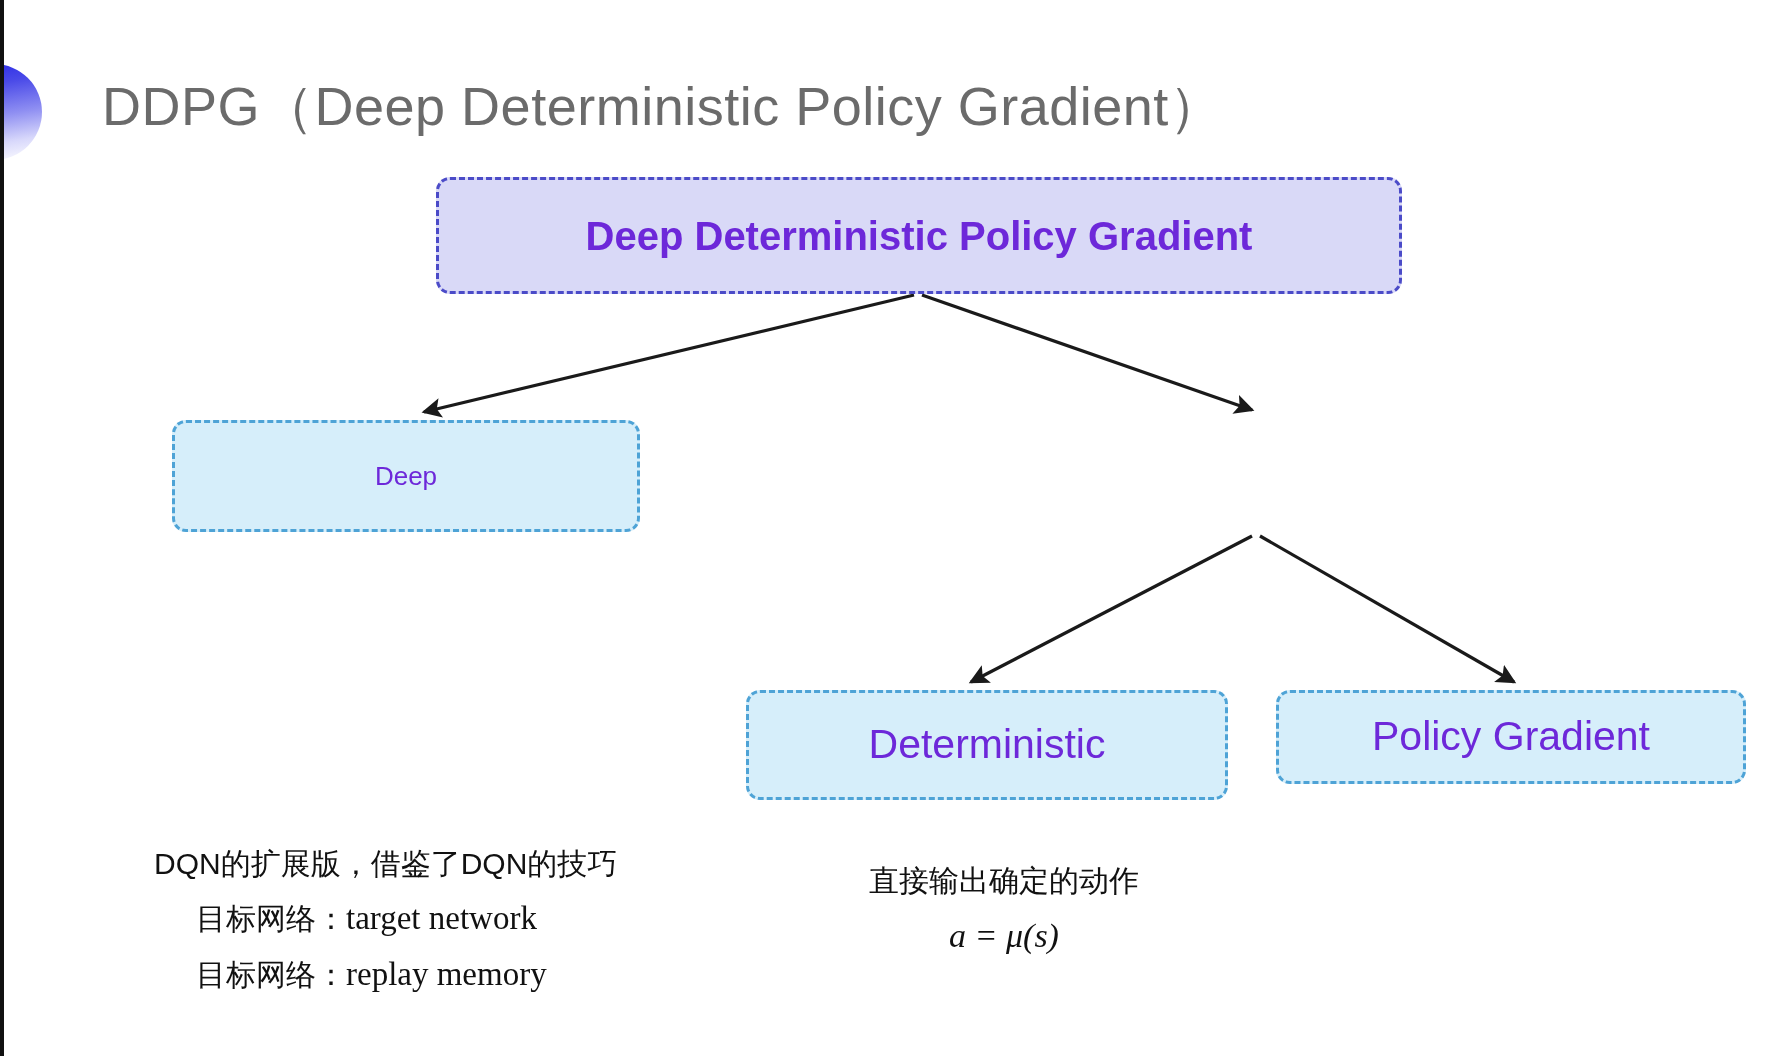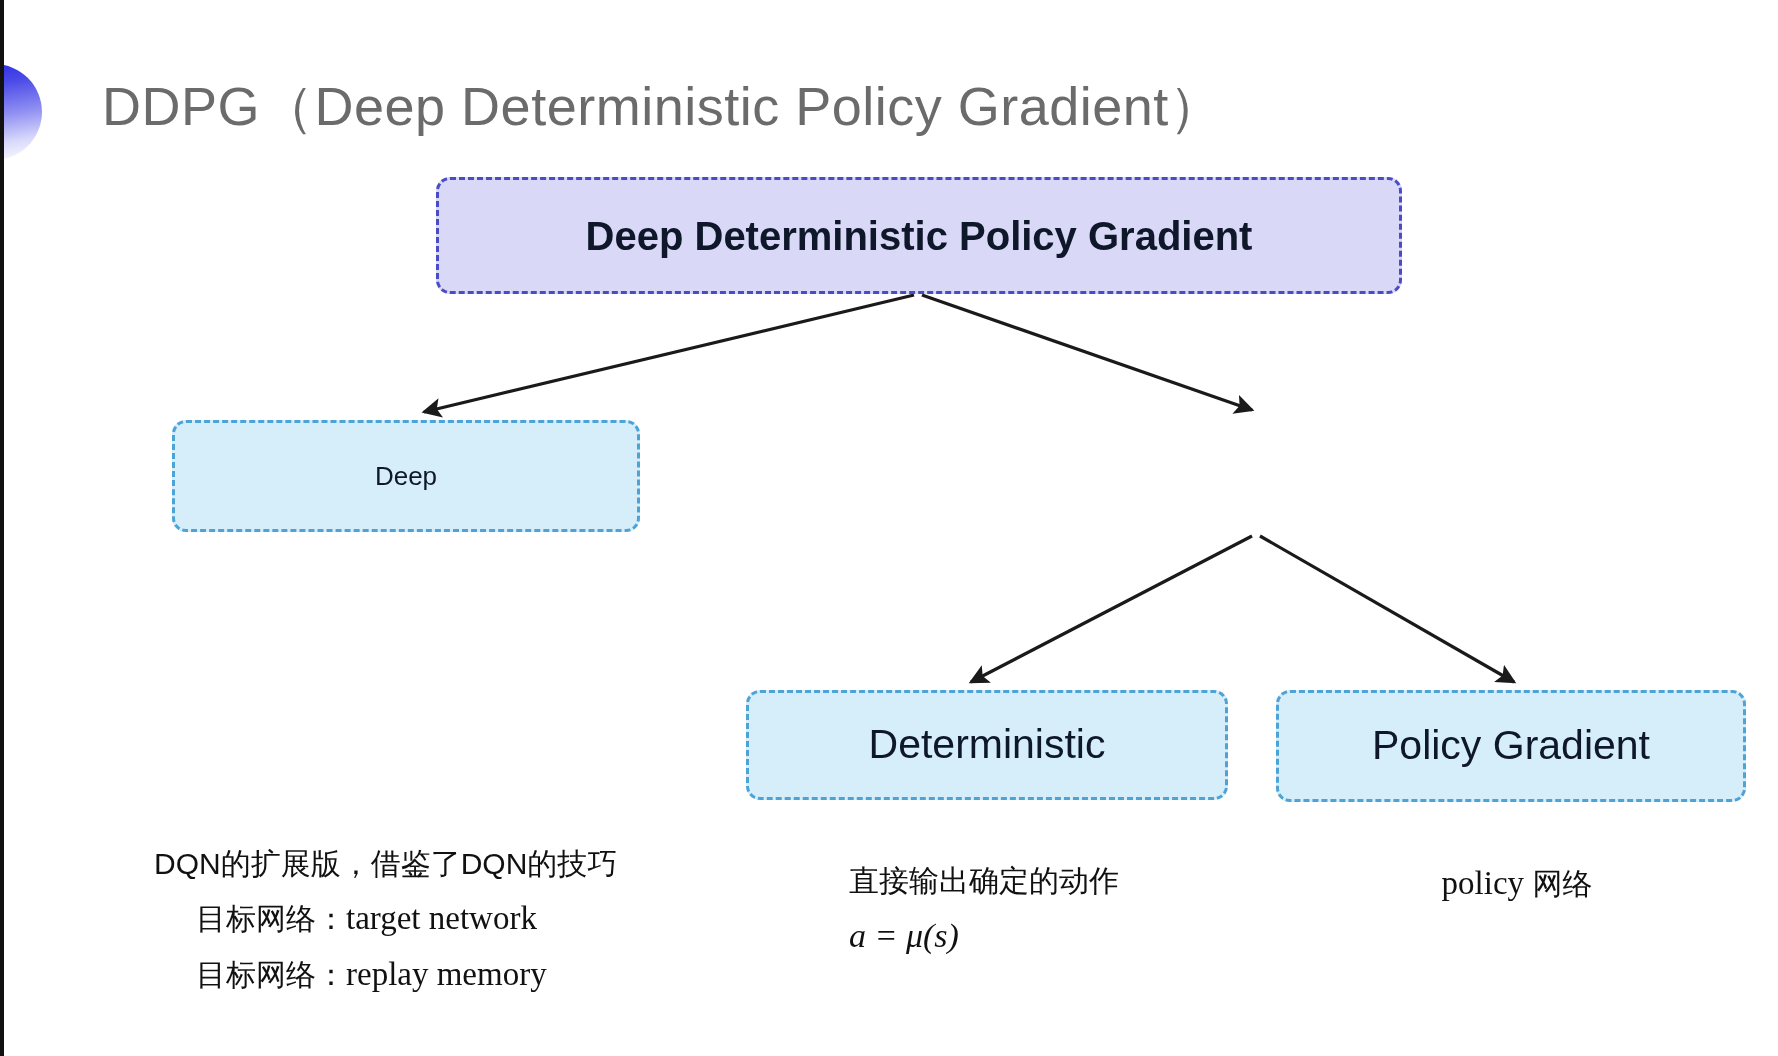--- a/index.html
+++ b/index.html
@@ -49,21 +49,21 @@
 
   
   .node {
     position: absolute;
     box-sizing: border-box;
     border-radius: 14px;
     display: flex;
     align-items: center;
     justify-content: center;
     text-align: center;
-    color: #0f172a;
+    color: #6d28d9;
     line-height: 1.1;
   }
   .node.purple {
     background: #d9d9f7;
     border: 3px dashed #4b4bc8;
   }
   .node.cyan {
     background: #d6eefa;
     border: 3px dashed #4ea3d6;
   }
@@ -99,21 +99,21 @@
     width: 482px;
     height: 110px;
     font-size: 41px;
     font-weight: 400;
     margin-left: 24px;
   }
   #node-policy-gradient {
     left: 1272px;
     top: 690px;
     width: 470px;
-    height: 112px;
+    height: 94px;
     font-size: 41px;
     font-weight: 400;
   }
 
   
   #arrows {
     position: absolute;
     left: 0;
     top: 0;
     width: 1778px;
@@ -146,20 +146,21 @@
   #caption-deep .line {
     display: block;
   }
   #caption-deep .line.indent {
     padding-left: 42px;
   }
   #caption-deterministic {
     left: 845px;
     top: 855px;
     width: 310px;
+    text-align: center;
   }
   #caption-policy-gradient {
     left: 1398px;
     top: 855px;
     width: 230px;
     text-align: center;
   }
   .caption .line {
     display: block;
   }
@@ -204,16 +205,15 @@
     <span class="line indent"><span>目标网络：</span><span class="it">target network</span></span>
     <span class="line indent"><span>目标网络：</span><span class="it">replay memory</span></span>
   </div>
 
   <div class="caption" id="caption-deterministic">
     <span class="line">直接输出确定的动作</span>
     <span class="line formula">a = μ(s)</span>
   </div>
 
   <div class="caption" id="caption-policy-gradient">
-    <span class="line"><span class="it">policy</span><span> 网络</span></span>
   </div>
 
 </div>
 
 </body></html>

